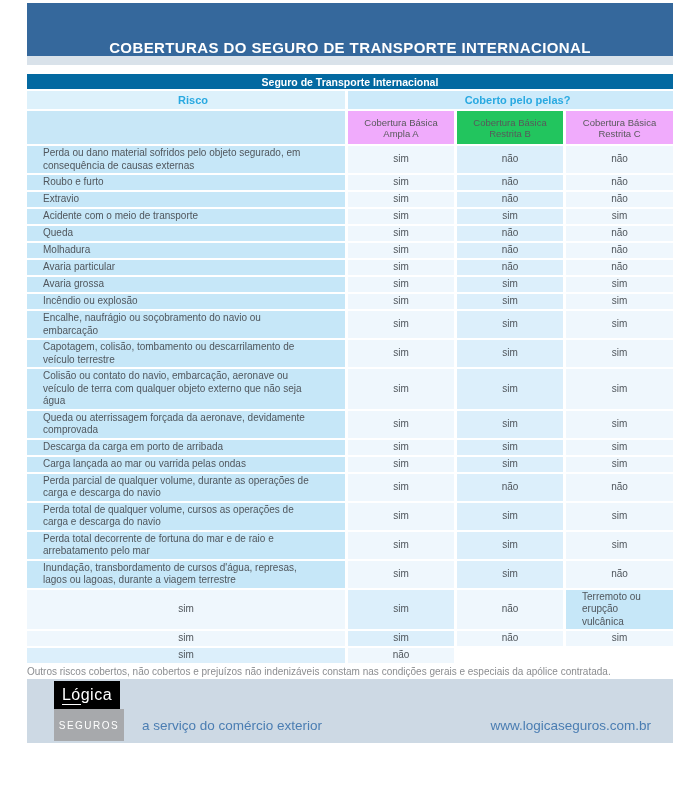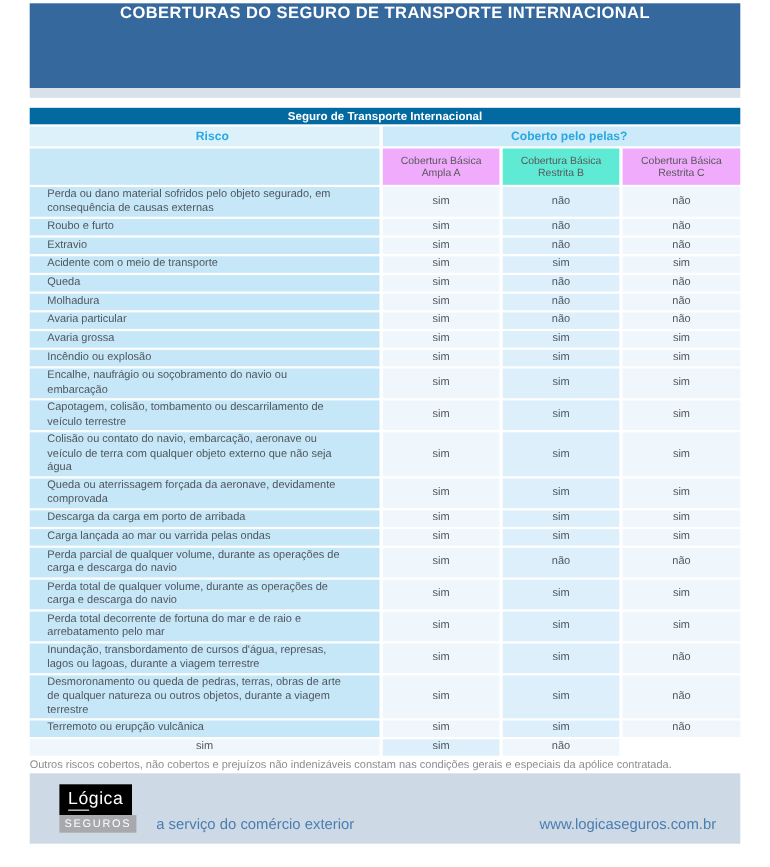--- a/index.html
+++ b/index.html
@@ -5,22 +5,22 @@
   html,body{margin:0;padding:0;}
   body{
     width:700px;height:788px;background:#ffffff;
     font-family:"Liberation Sans", sans-serif;
     overflow:hidden;
   }
   .page{width:646px;margin:3px auto 0;}
 
   
   .topbar{
-    height:77px;background:#35689c;
-    display:flex;align-items:flex-start;justify-content:center;
+    height:53px;background:#35689c;
+    display:flex;align-items:flex-end;justify-content:center;
   }
   .topbar .title{
     color:#ffffff;font-size:15px;font-weight:bold;letter-spacing:.4px;
   }
   .gray-strip{height:9px;background:#d9e2ea;}
 
   
   .tbl{
     margin-top:9px;
     display:grid;
@@ -41,21 +41,21 @@
   .h-coberto{grid-column:2/5;background:#cdeafa;}
   .sub-blank{height:33px;background:#c8e7f7;}
   .sub{
     height:33px;box-sizing:border-box;padding:0 14px;
     display:flex;align-items:center;justify-content:center;text-align:center;
     color:#58595b;font-size:9.5px;line-height:11px;
   }
   .light{background:#eff7fd;}
   .mid{background:#dceffb;}
   .sub.light{background:#f0abfc;}
-  .sub.mid{background:#5eead4;}
+  .sub.mid{background:#22c55e;}
   .risk{
     background:#c6e7f8;min-height:15px;box-sizing:border-box;
     display:flex;align-items:center;
     padding:1px 28px 1px 16px;line-height:12.5px;
   }
   .val{
     min-height:15px;box-sizing:border-box;
     display:flex;align-items:center;justify-content:center;
     line-height:12.5px;
   }
@@ -69,21 +69,21 @@
     display:flex;align-items:center;padding:0 22px 0 27px;
   }
   .logo{display:flex;flex-direction:column;align-items:flex-start;}
   .logo-top{
     width:66px;height:28px;background:#000000;color:#ffffff;
     display:flex;align-items:center;justify-content:center;
     font-size:16px;letter-spacing:.5px;
   }
   .logo-top .u{border-bottom:1.5px solid #ffffff;}
   .logo-bottom{
-    width:70px;height:16px;background:#a7a9ac;color:#ffffff;
+    width:70px;height:32px;background:#a7a9ac;color:#ffffff;
     display:flex;align-items:center;justify-content:center;
     font-size:10px;letter-spacing:1.5px;
   }
   .tagline{
     margin-left:18px;color:#4a7db2;font-size:13.5px;
     align-self:flex-end;margin-bottom:10px;
   }
   .website{
     margin-left:auto;color:#4a7db2;font-size:13.5px;
     align-self:flex-end;margin-bottom:10px;
@@ -168,33 +168,32 @@
       <div class="val mid">sim</div>
       <div class="val light">sim</div>
       <div class="risk">Carga lançada ao mar ou varrida pelas ondas</div>
       <div class="val light">sim</div>
       <div class="val mid">sim</div>
       <div class="val light">sim</div>
       <div class="risk">Perda parcial de qualquer volume, durante as operações de carga e descarga do navio</div>
       <div class="val light">sim</div>
       <div class="val mid">não</div>
       <div class="val light">não</div>
-      <div class="risk">Perda total de qualquer volume, durante as operações de carga e descarga do navio</div>
+      <div class="risk">Perda total de qualquer volume, cursos as operações de carga e descarga do navio</div>
       <div class="val light">sim</div>
       <div class="val mid">sim</div>
       <div class="val light">sim</div>
       <div class="risk">Perda total decorrente de fortuna do mar e de raio  e arrebatamento pelo mar</div>
       <div class="val light">sim</div>
       <div class="val mid">sim</div>
       <div class="val light">sim</div>
       <div class="risk">Inundação, transbordamento de cursos d'água, represas, lagos ou lagoas, durante a viagem terrestre</div>
       <div class="val light">sim</div>
       <div class="val mid">sim</div>
       <div class="val light">não</div>
-      <div class="risk">Desmoronamento ou queda de pedras, terras, obras de arte de qualquer natureza ou outros objetos, durante a viagem terrestre</div>
       <div class="val light">sim</div>
       <div class="val mid">sim</div>
       <div class="val light">não</div>
       <div class="risk">Terremoto ou erupção vulcânica</div>
       <div class="val light">sim</div>
       <div class="val mid">sim</div>
       <div class="val light">não</div>
       <div class="val light">sim</div>
       <div class="val mid">sim</div>
       <div class="val light">não</div>

